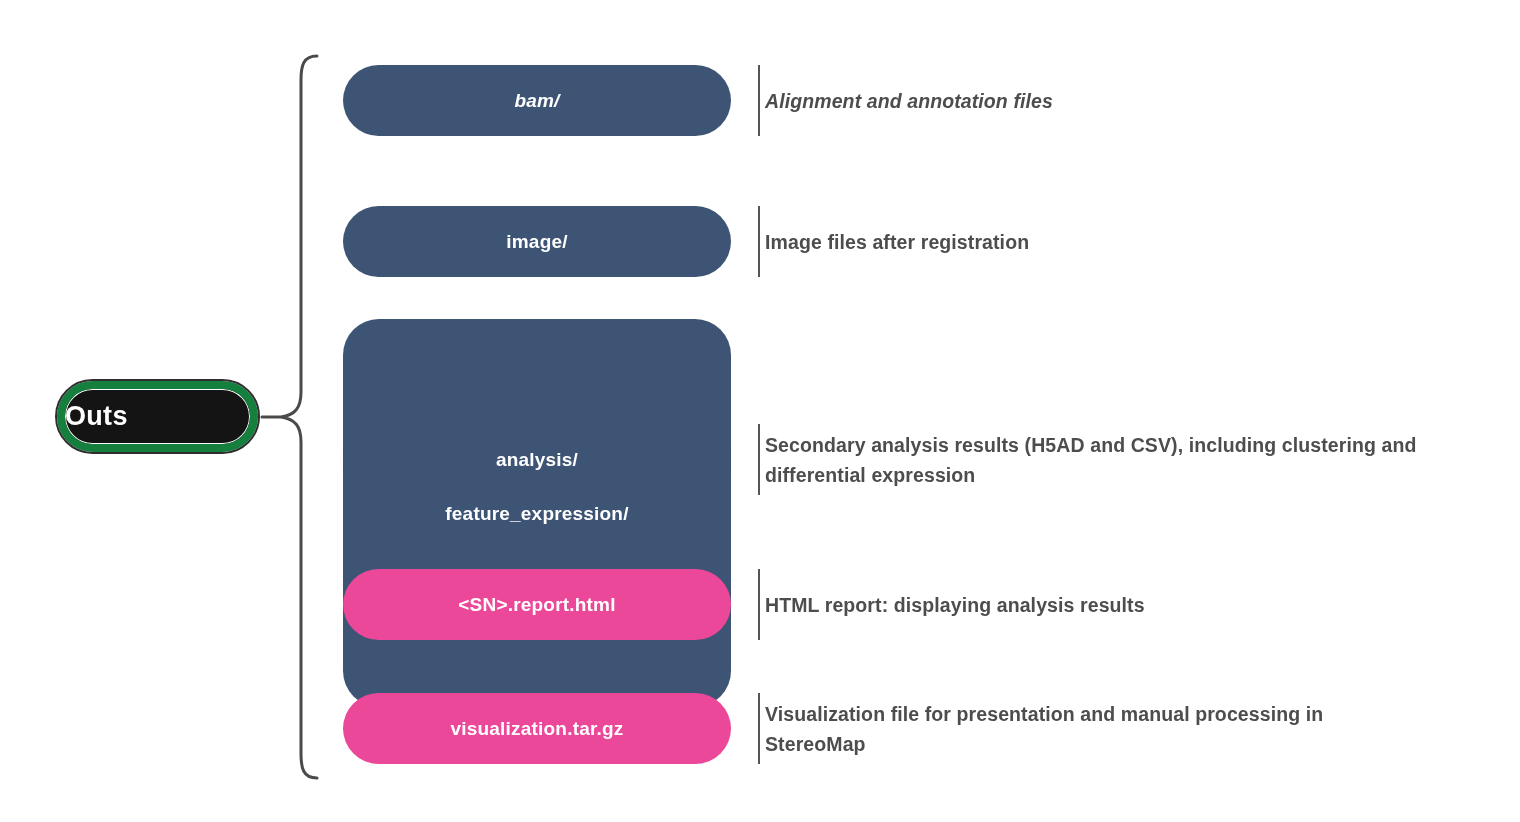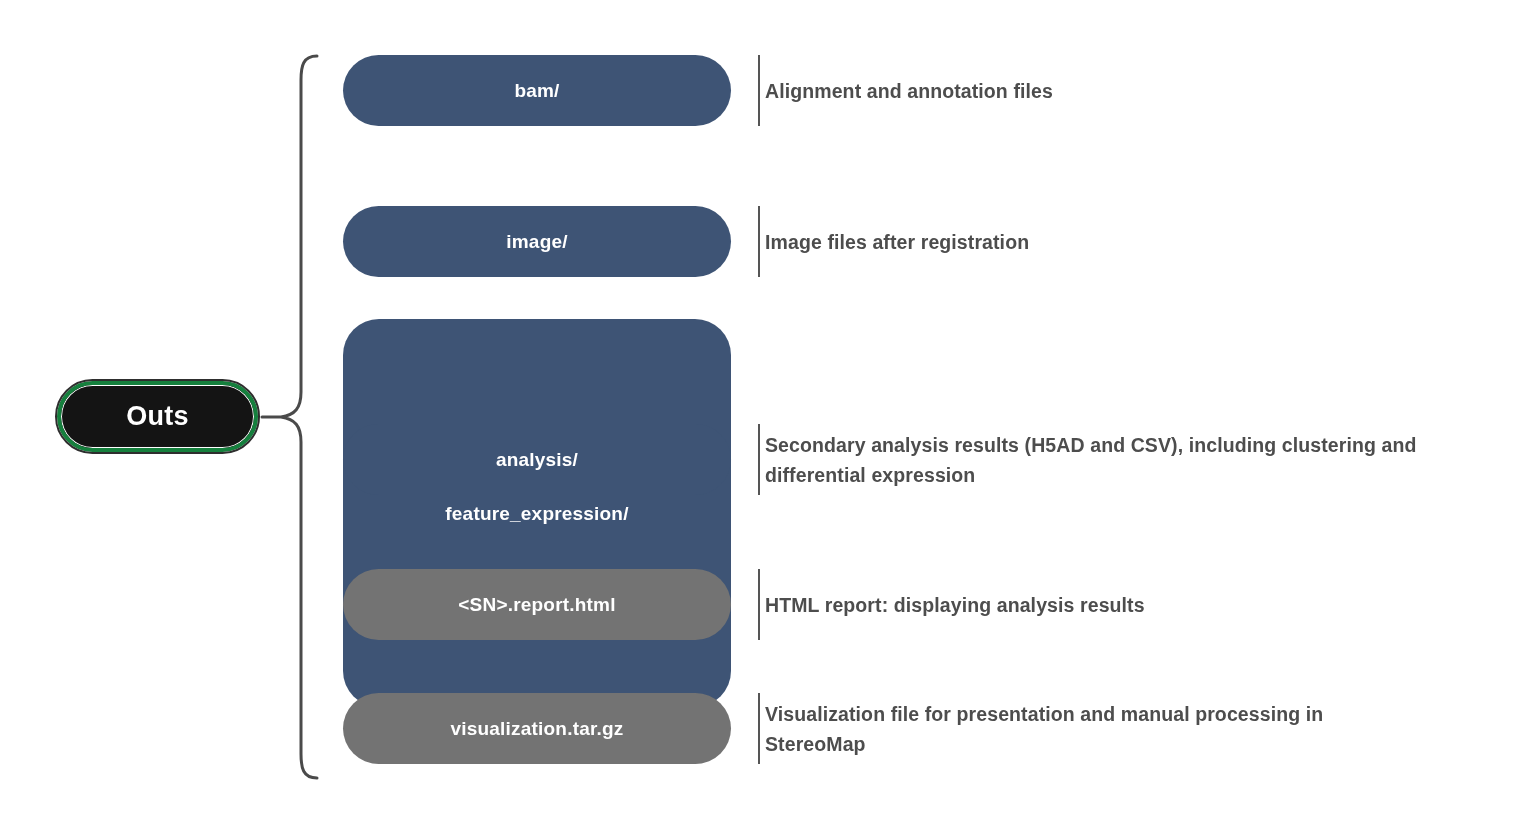--- a/index.html
+++ b/index.html
@@ -22,27 +22,26 @@
 
   
   .root-node {
     position: absolute;
     left: 57px;
     top: 381px;
     width: 201px;
     height: 71px;
     box-sizing: border-box;
     background: #141414;
-    border: 4px solid #15803d;
+    border: 8px solid #15803d;
     border-radius: 36px;
     outline: 2px solid #2e2e2e;
     outline-offset: 0px;
     display: flex;
     align-items: center;
-    justify-content: center;
     box-shadow: 0 0 0 1px #ffffff inset;
   }
   .root-label {
     color: #ffffff;
     font-size: 27px;
     font-weight: bold;
     letter-spacing: 0.3px;
     line-height: 1;
   }
 
@@ -69,21 +68,21 @@
     width: 388px;
     height: 71px;
     flex: 0 0 388px;
     border-radius: 36px;
     display: flex;
     align-items: center;
     justify-content: center;
     box-sizing: border-box;
   }
   .pill.dark  { background: #3e5475; }
-  .pill.light { background: #737373; }
+  .pill.light { background: #ec4899; }
   .pill-label {
     color: #ffffff;
     font-size: 19px;
     font-weight: bold;
     letter-spacing: 0.2px;
     line-height: 1;
     text-align: center;
     white-space: nowrap;
   }
 
@@ -124,21 +123,21 @@
              C 48 4, 46 14, 46 28
              L 46 340
              C 46 356, 40 363, 26 365
              L 7 365
              L 26 365
              C 40 367, 46 374, 46 390
              L 46 702
              C 46 716, 48 726, 62 726" fill="none" stroke="#4a4a4a" stroke-width="3" stroke-linecap="round" stroke-linejoin="round"></path>
   </svg>
 
-  <div class="row" style="top:55px;">
+  <div class="row" style="top:65px;font-style:italic;">
     <div class="pill dark">
       <span class="pill-label">bam/</span>
     </div>
     <div class="divider"></div>
     <div class="desc">
       <span class="desc-text">Alignment and annotation files</span>
     </div>
   </div>
 
   <div class="row" style="top:206px;">

